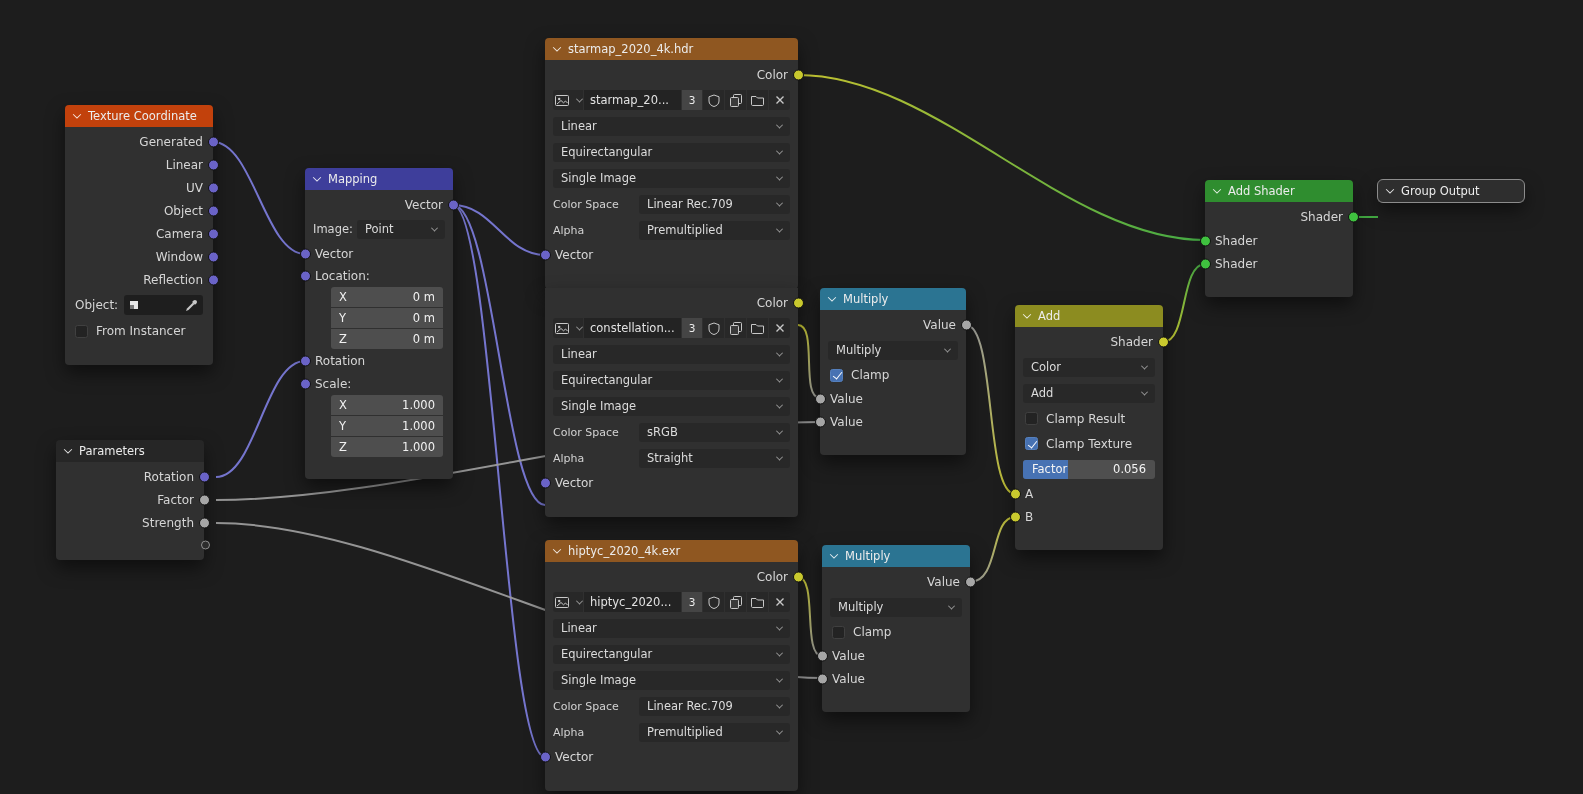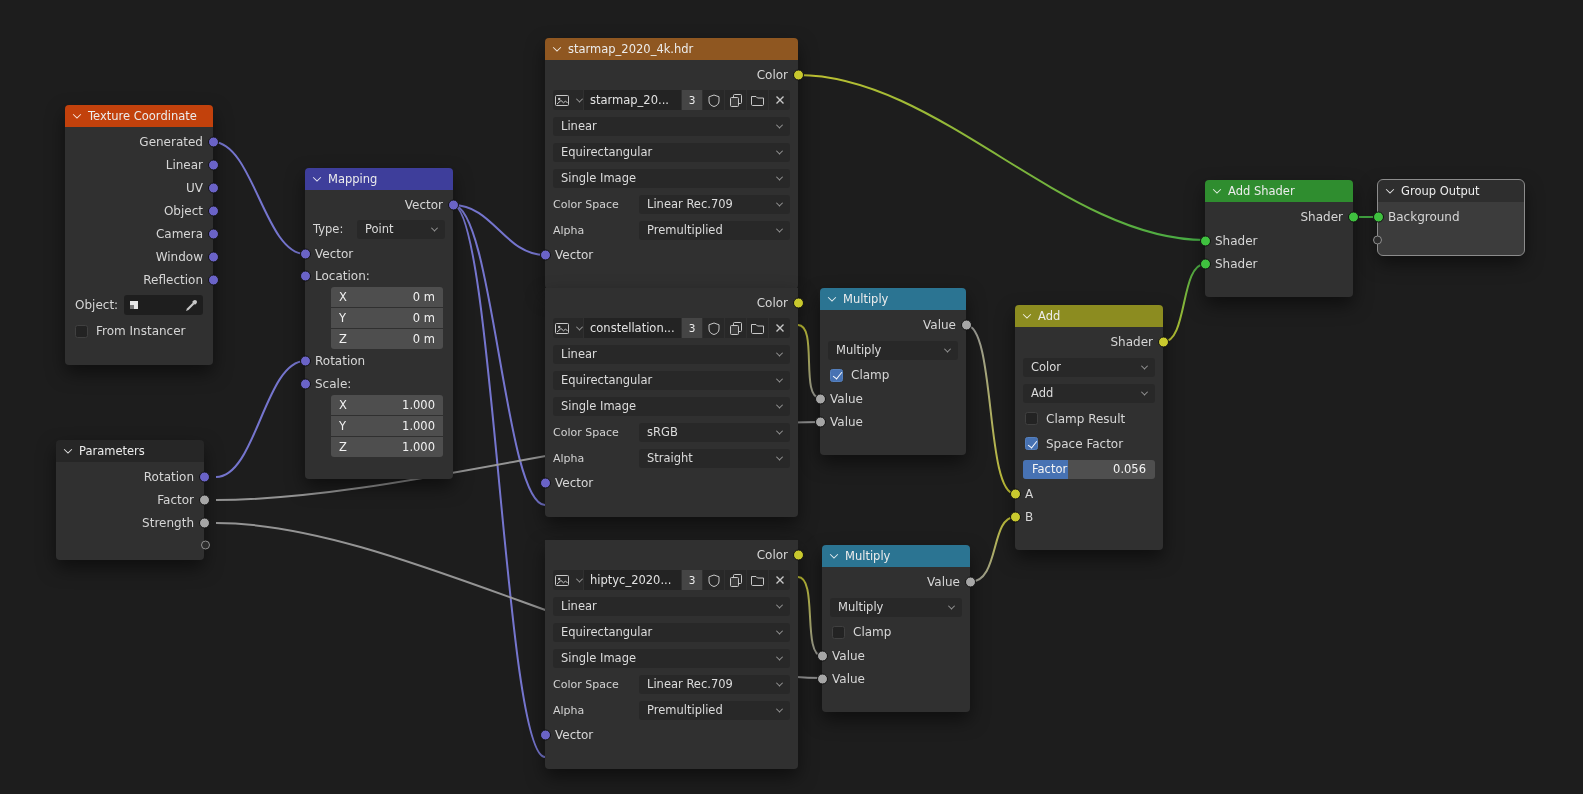--- a/index.html
+++ b/index.html
@@ -183,21 +183,21 @@
     <div class="nhead hd-vector">
       <span class="chev"></span>
       <span>Mapping</span>
     </div>
     <div class="nbody">
       <div class="row r h23">
           <span class="lbl">Vector</span>
           <span class="sock so vec"></span>
         </div>
       <div class="row rowdd h26">
-        <span class="tlabel">Type:</span>
+        <span class="tlabel">Image:</span>
         <div class="dd">
             <span>Point</span>
             <span class="dchev"></span>
           </div>
       </div>
       <div class="row h23">
           <span class="sock si vec"></span>
           <span class="lbl">Vector</span>
         </div>
       <div class="row h22">
@@ -429,20 +429,24 @@
           </div>
         </div>
       <div class="row h24">
           <span class="sock si vec"></span>
           <span class="lbl">Vector</span>
         </div>
     </div>
   </div>
 
   <div class="node n-hiptyc">
+    <div class="nhead hd-tex">
+      <span class="chev"></span>
+      <span>hiptyc_2020_4k.exr</span>
+    </div>
     <div class="nbody">
       <div class="row r h24">
           <span class="lbl">Color</span>
           <span class="sock so col"></span>
         </div>
       <div class="row rowdd h26">
         <div class="idrow">
           <button class="ibtn browse">
             <svg width="14" height="13" viewBox="0 0 14 13">
                 <rect x="0.5" y="1.5" width="13" height="10" rx="1" fill="none" stroke="#c8c8c8"></rect>
@@ -598,21 +602,21 @@
             <span>Add</span>
             <span class="dchev"></span>
           </div>
         </div>
       <div class="row h25">
           <span class="cb"></span>
           <span class="lbl">Clamp Result</span>
         </div>
       <div class="row h25">
           <span class="cb on"></span>
-          <span class="lbl">Space Factor</span>
+          <span class="lbl">Clamp Texture</span>
         </div>
       <div class="row rowdd h26">
         <div class="slider">
           <div class="sfill" style="width: 34%;"></div>
           <span>Factor</span>
           <span>0.056</span>
         </div>
       </div>
       <div class="row h23">
           <span class="sock si col"></span>
@@ -644,24 +648,15 @@
           <span class="lbl">Shader</span>
         </div>
     </div>
   </div>
 
   <div class="node n-groupout">
     <div class="nhead hd-group">
       <span class="chev"></span>
       <span>Group Output</span>
     </div>
-    <div class="nbody">
-      <div class="row h24">
-          <span class="sock si shd"></span>
-          <span class="lbl">Background</span>
-        </div>
-      <div class="row h22">
-          <span class="sock si virtual"></span>
-        </div>
-    </div>
   </div>
 
 </div>
 
 </body></html>

